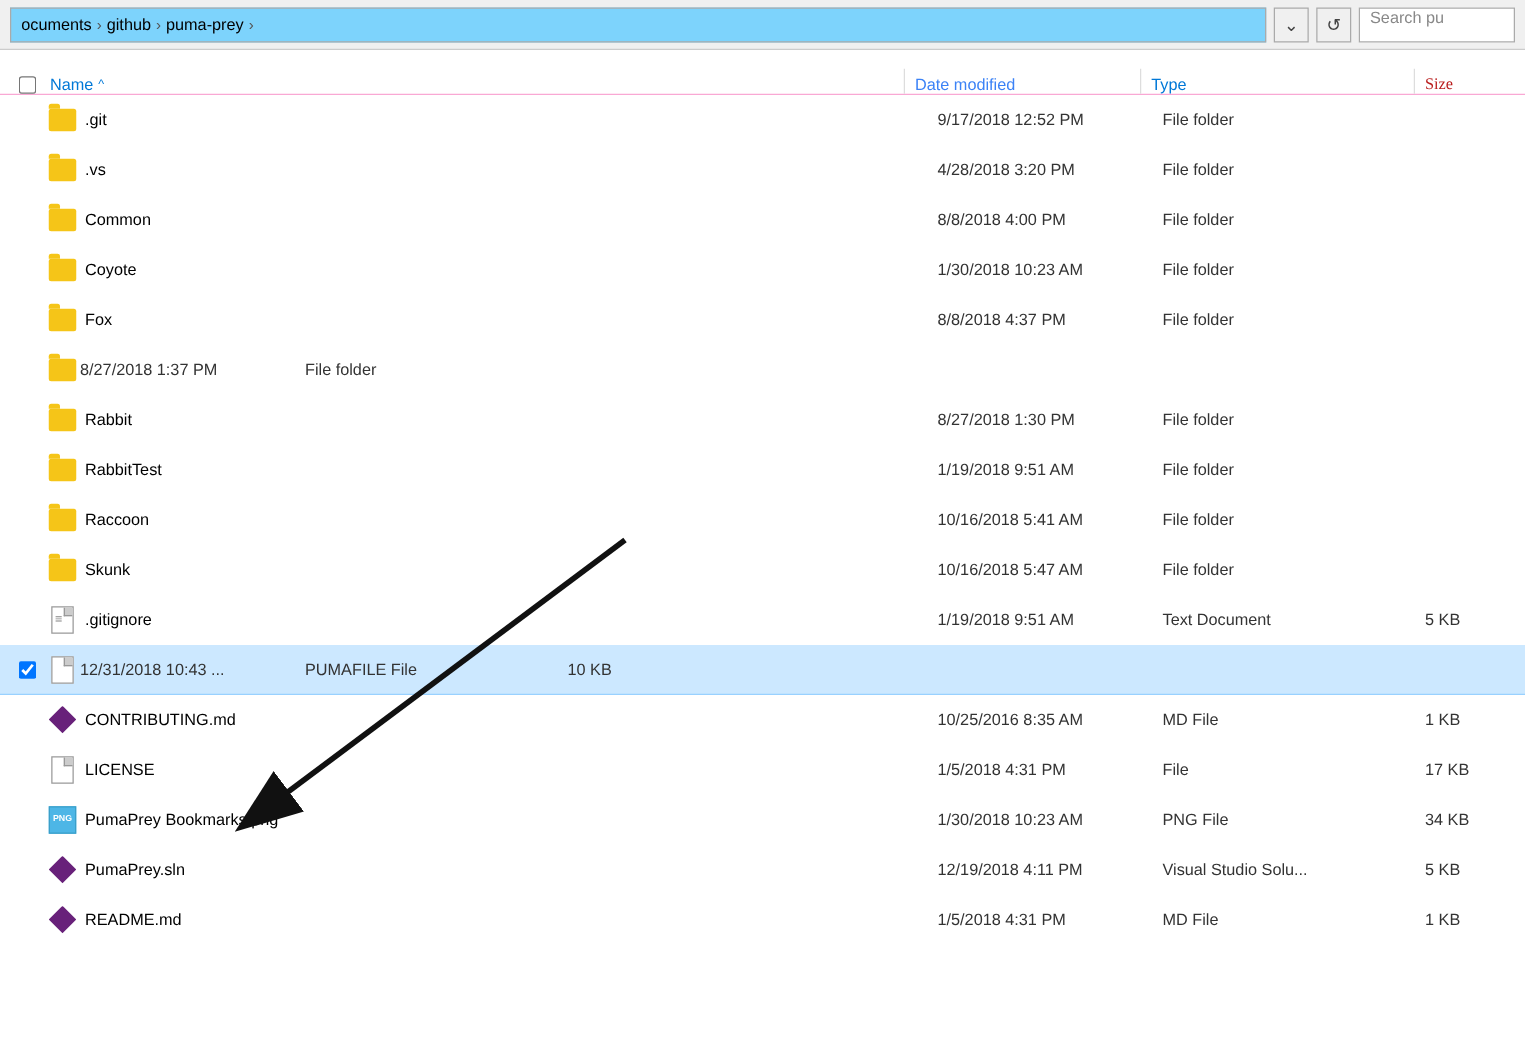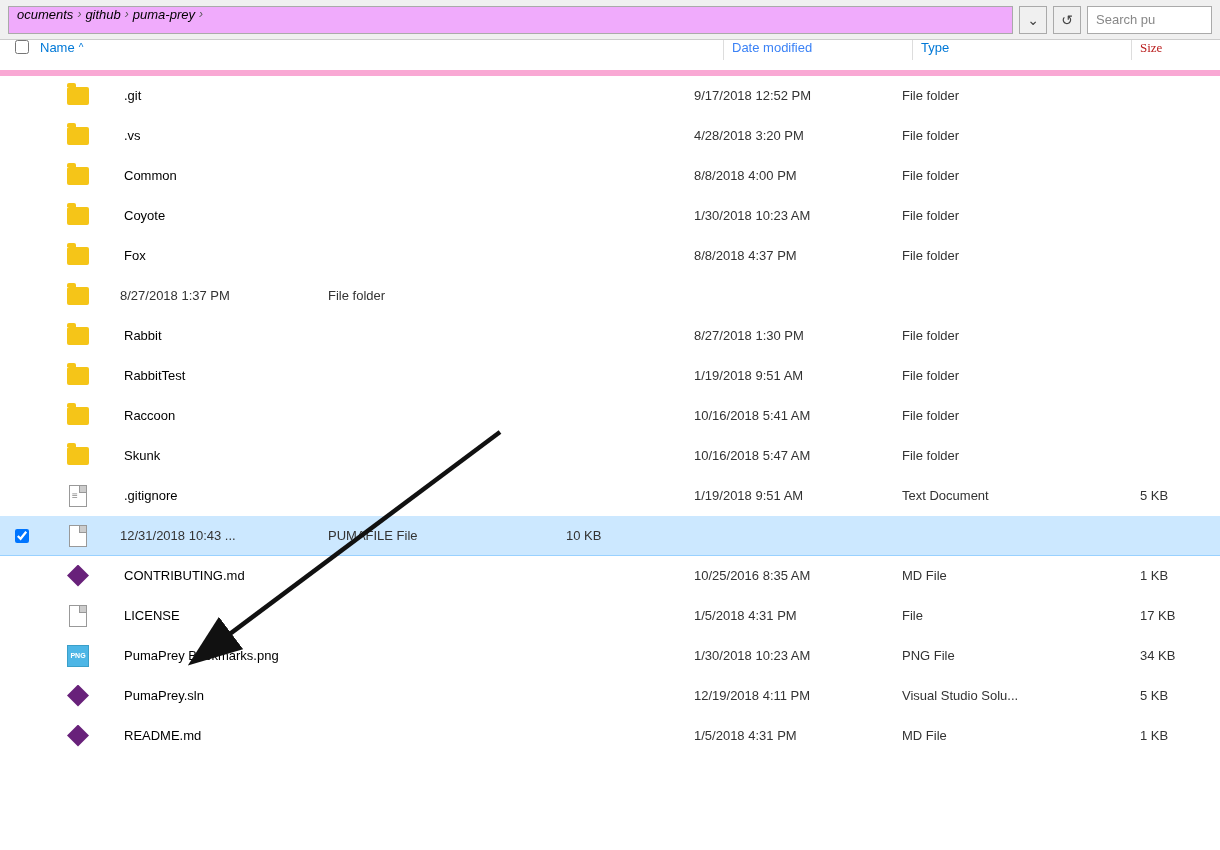--- a/index.html
+++ b/index.html
@@ -18,28 +18,28 @@
       display: flex;
       align-items: center;
       height: 40px;
       background: #f0f0f0;
       border-bottom: 1px solid #ccc;
       padding: 0 8px;
       gap: 6px;
     }
     .breadcrumb-area {
       display: flex;
+      align-items: center;
       flex: 1;
       height: 28px;
-      background: #f0abfc;
+      background: #7dd3fc;
       border: 1px solid #aaa;
       padding: 0 8px;
       gap: 4px;
       font-size: 13px;
-      font-style: italic;
     }
     .breadcrumb-sep {
       color: #555;
       font-size: 12px;
     }
     .breadcrumb-link {
       color: #000;
       cursor: pointer;
     }
     .breadcrumb-last {
@@ -52,37 +52,37 @@
       align-items: center;
       justify-content: center;
       background: #f0f0f0;
       border: 1px solid #aaa;
       cursor: pointer;
       font-size: 14px;
       color: #444;
     }
     .search-box {
       display: flex;
-      align-items: center;
+      align-items: flex-end;
       height: 28px;
       background: #fff;
       border: 1px solid #aaa;
       padding: 12px 8px;
       width: 125px;
       font-size: 13px;
       color: #888;
     }
 
     
     .col-headers {
       display: flex;
-      align-items: flex-start;
+      align-items: flex-end;
       height: 36px;
       background: #fff;
-      border-bottom: 6px solid #f9a8d4;
+      border-bottom: 1px solid #f9a8d4;
       padding: 0 0 0 8px;
     }
     .col-checkbox {
       width: 28px;
       display: flex;
       align-items: center;
       justify-content: center;
     }
     .col-name {
       flex: 1;
@@ -126,21 +126,20 @@
       overflow-y: auto;
       height: calc(850px - 40px - 36px);
     }
     .file-row {
       display: flex;
       align-items: center;
       height: 40px;
       padding: 0 0 0 8px;
       border-bottom: 1px solid transparent;
       cursor: default;
-      gap: 28px;
     }
     .file-row.selected {
       background: #cce8ff;
       border-bottom: 1px solid #99d1ff;
     }
     .row-checkbox {
       width: 28px;
       display: flex;
       align-items: center;
       justify-content: center;

